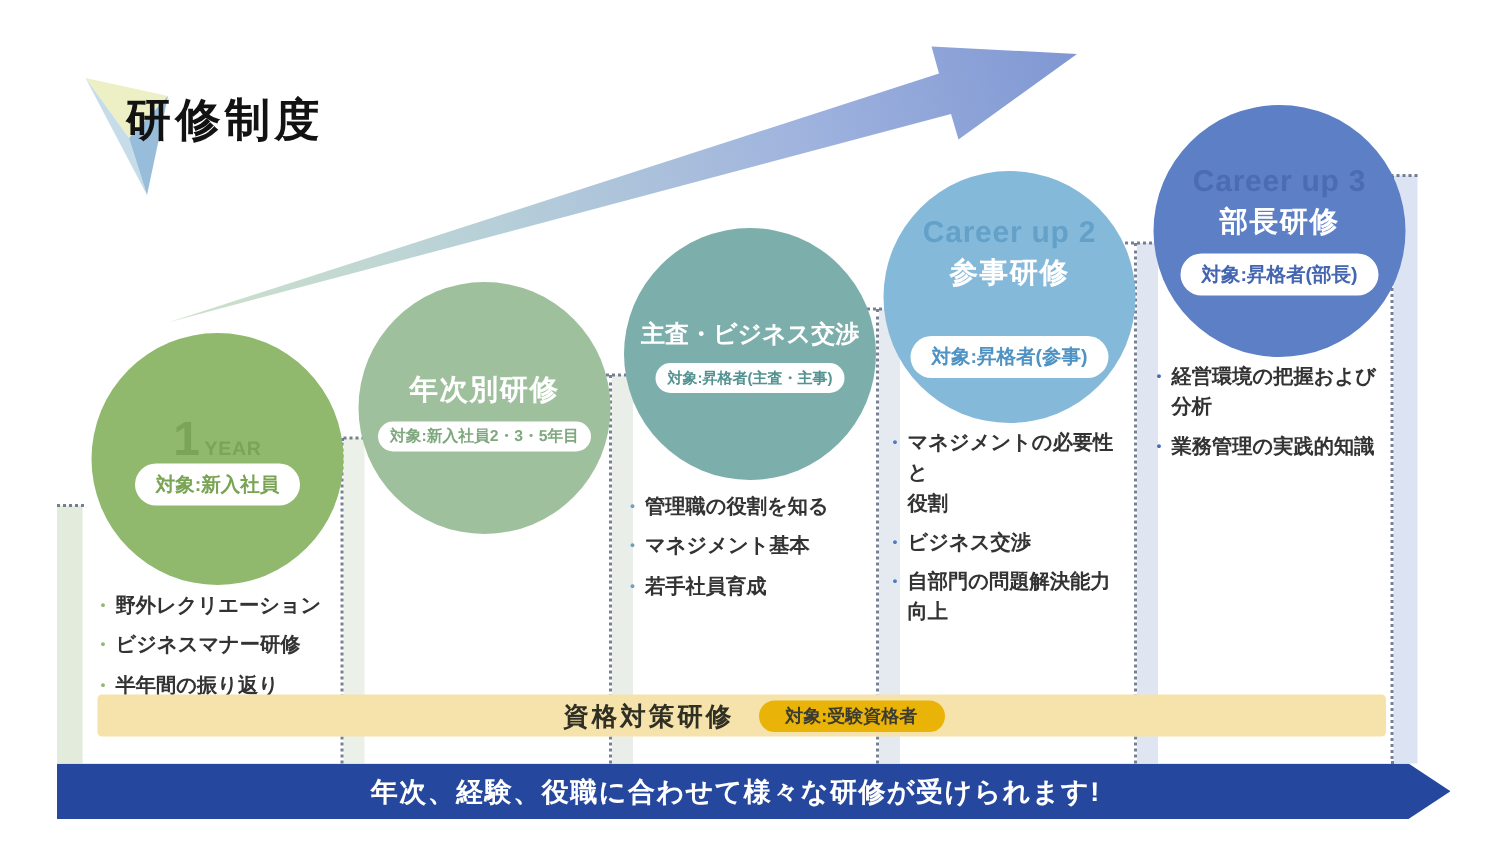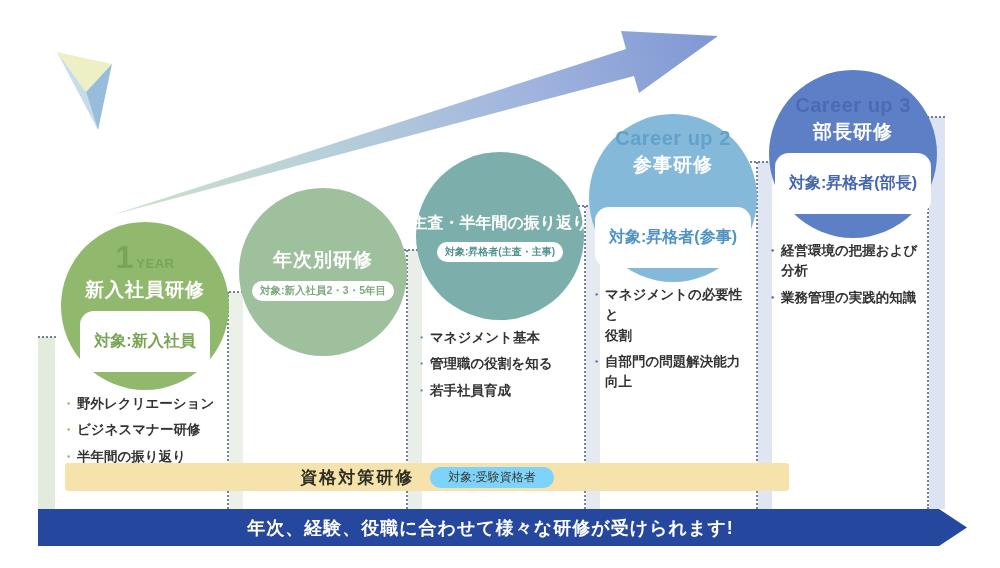--- a/index.html
+++ b/index.html
@@ -52,21 +52,21 @@
   .p2 .ghost{color:#84a983;}
   .p3 .ghost,.p4 .ghost,.p5 .ghost{font-weight:800;}
   .p3 .ghost .ghost-big,.p4 .ghost .ghost-big,.p5 .ghost .ghost-big{font-size:20px;letter-spacing:.5px;}
   .p3 .ghost{color:#609995;}
   .p4 .ghost{color:#63a1c9;}
   .p5 .ghost{color:#4b6cb4;}
 
   .ctitle{color:#fff;font-weight:800;font-size:19px;letter-spacing:1px;margin:3px 0 8px;white-space:nowrap;}
   .p3 .ctitle{font-size:16px;letter-spacing:0;}
 
-  .pill{background:#fff;border-radius:14px;padding:20px 14px;font-size:16px;font-weight:800;white-space:nowrap;}
+  .pill{background:#fff;border-radius:14px;padding:5px 14px;font-size:13px;font-weight:800;white-space:nowrap;}
   .p1 .pill{color:#79a453;}
   .p2 .pill{color:#7fa87e;font-size:10.5px;padding:3px 8px;}
   .p3 .pill{color:#539390;font-size:10px;padding:3px 8px;}
   .p4 .pill{color:#4e93c4;margin-top:21px;}
   .p5 .pill{color:#4465af;}
 
   
   .items{position:absolute;margin:0;padding:0;list-style:none;z-index:2;
     font-size:13.5px;font-weight:700;color:#333;line-height:1.5;}
   .items li{position:relative;padding-left:13px;white-space:pre-line;}
@@ -77,24 +77,24 @@
   .l3{left:417px;top:328px;width:168px;}
   .l4{left:592px;top:285px;width:160px;}
   .l5{left:768px;top:241px;width:162px;}
   .l1 li::before{color:#94b871;}
   .l2 li::before{color:#84b081;}
   .l3 li::before{color:#6d9fba;}
   .l4 li::before{color:#4d7fc0;}
   .l5 li::before{color:#4a6cb5;}
 
   
-  .qband{position:absolute;left:65px;top:463px;width:724px;height:28px;background:#f6e3ab;
-    border-radius:3px;display:flex;align-items:center;justify-content:center;gap:16px;z-index:3;}
+  .qband{position:absolute;left:65px;top:463px;width:843px;height:28px;background:#f6e3ab;
+    border-radius:3px;display:flex;align-items:center;justify-content:center;gap:16px;z-index:3;padding-left:16px;}
   .qlabel{font-size:17px;font-weight:800;color:#2f2f23;letter-spacing:2px;}
-  .qpill{background:#7dd3fc;border-radius:12px;padding:2px 18px;font-size:12px;font-weight:400;color:#3c3c30;}
+  .qpill{background:#eab308;border-radius:12px;padding:2px 18px;font-size:12px;font-weight:700;color:#3c3c30;}
 
   
   .banner{position:absolute;left:38px;top:509px;width:929px;height:37px;background:#26479e;z-index:3;
     clip-path:polygon(0 0,calc(100% - 28px) 0,100% 50%,calc(100% - 28px) 100%,0 100%);
     display:flex;align-items:center;justify-content:center;padding-right:24px;box-sizing:border-box;}
   .banner-text{color:#fff;font-size:18px;font-weight:800;letter-spacing:1px;}
 </style>
 </head>
 <body>
 
@@ -112,20 +112,21 @@
 
     <g>
       <polygon points="57,52 112,64 86,92" fill="#edf0c5"></polygon>
       <polygon points="57,52 86,92 98,130" fill="#c6dde9"></polygon>
       <polygon points="86,92 112,64 98,130" fill="#8cb6d6" opacity="0.9"></polygon>
     </g>
 
     <polygon points="112,215 626,49 621,31 718,36 639,93 634,76" fill="url(#arrowGrad)"></polygon>
   </svg>
 
+  <div class="page-title">研修制度</div>
 
   <div class="step s1"></div>
   <div class="step s2"></div>
   <div class="step s3"></div>
   <div class="step s4"></div>
   <div class="step s5"></div>
   <div class="step s6"></div>
 
   <div class="divline d1"></div>
   <div class="divline d2"></div>
@@ -137,31 +138,30 @@
   <div class="dashseg g3"></div>
   <div class="dashseg g4"></div>
   <div class="dashseg g5"></div>
   <div class="dashseg g6"></div>
 
   <div class="circle p1">
     <div class="ghost">
       <span class="ghost-big">1</span>
       <span class="ghost-small">YEAR</span>
     </div>
-    <div class="ctitle">新入社員研修</div>
     <span class="pill">対象:新入社員</span>
   </div>
 
   <div class="circle p2">
     <div class="ctitle">年次別研修</div>
     <span class="pill">対象:新入社員2・3・5年目</span>
   </div>
 
   <div class="circle p3">
-    <div class="ctitle">主査・半年間の振り返り</div>
+    <div class="ctitle">主査・ビジネス交渉</div>
     <span class="pill">対象:昇格者(主査・主事)</span>
   </div>
 
   <div class="circle p4">
     <div class="ghost">
       <span class="ghost-big">Career up 2</span>
 
     </div>
     <div class="ctitle">参事研修</div>
     <span class="pill">対象:昇格者(参事)</span>
@@ -175,27 +175,28 @@
     <div class="ctitle">部長研修</div>
     <span class="pill">対象:昇格者(部長)</span>
   </div>
 
   <ul class="items l1">
     <li>野外レクリエーション</li>
     <li>ビジネスマナー研修</li>
     <li>半年間の振り返り</li>
   </ul>
   <ul class="items l3">
+    <li>管理職の役割を知る</li>
     <li>マネジメント基本</li>
-    <li>管理職の役割を知る</li>
     <li>若手社員育成</li>
   </ul>
   <ul class="items l4">
     <li>マネジメントの必要性と
 役割</li>
+    <li>ビジネス交渉</li>
     <li>自部門の問題解決能力
 向上</li>
   </ul>
   <ul class="items l5">
     <li>経営環境の把握および
 分析</li>
     <li>業務管理の実践的知識</li>
   </ul>
 
   <div class="qband">

